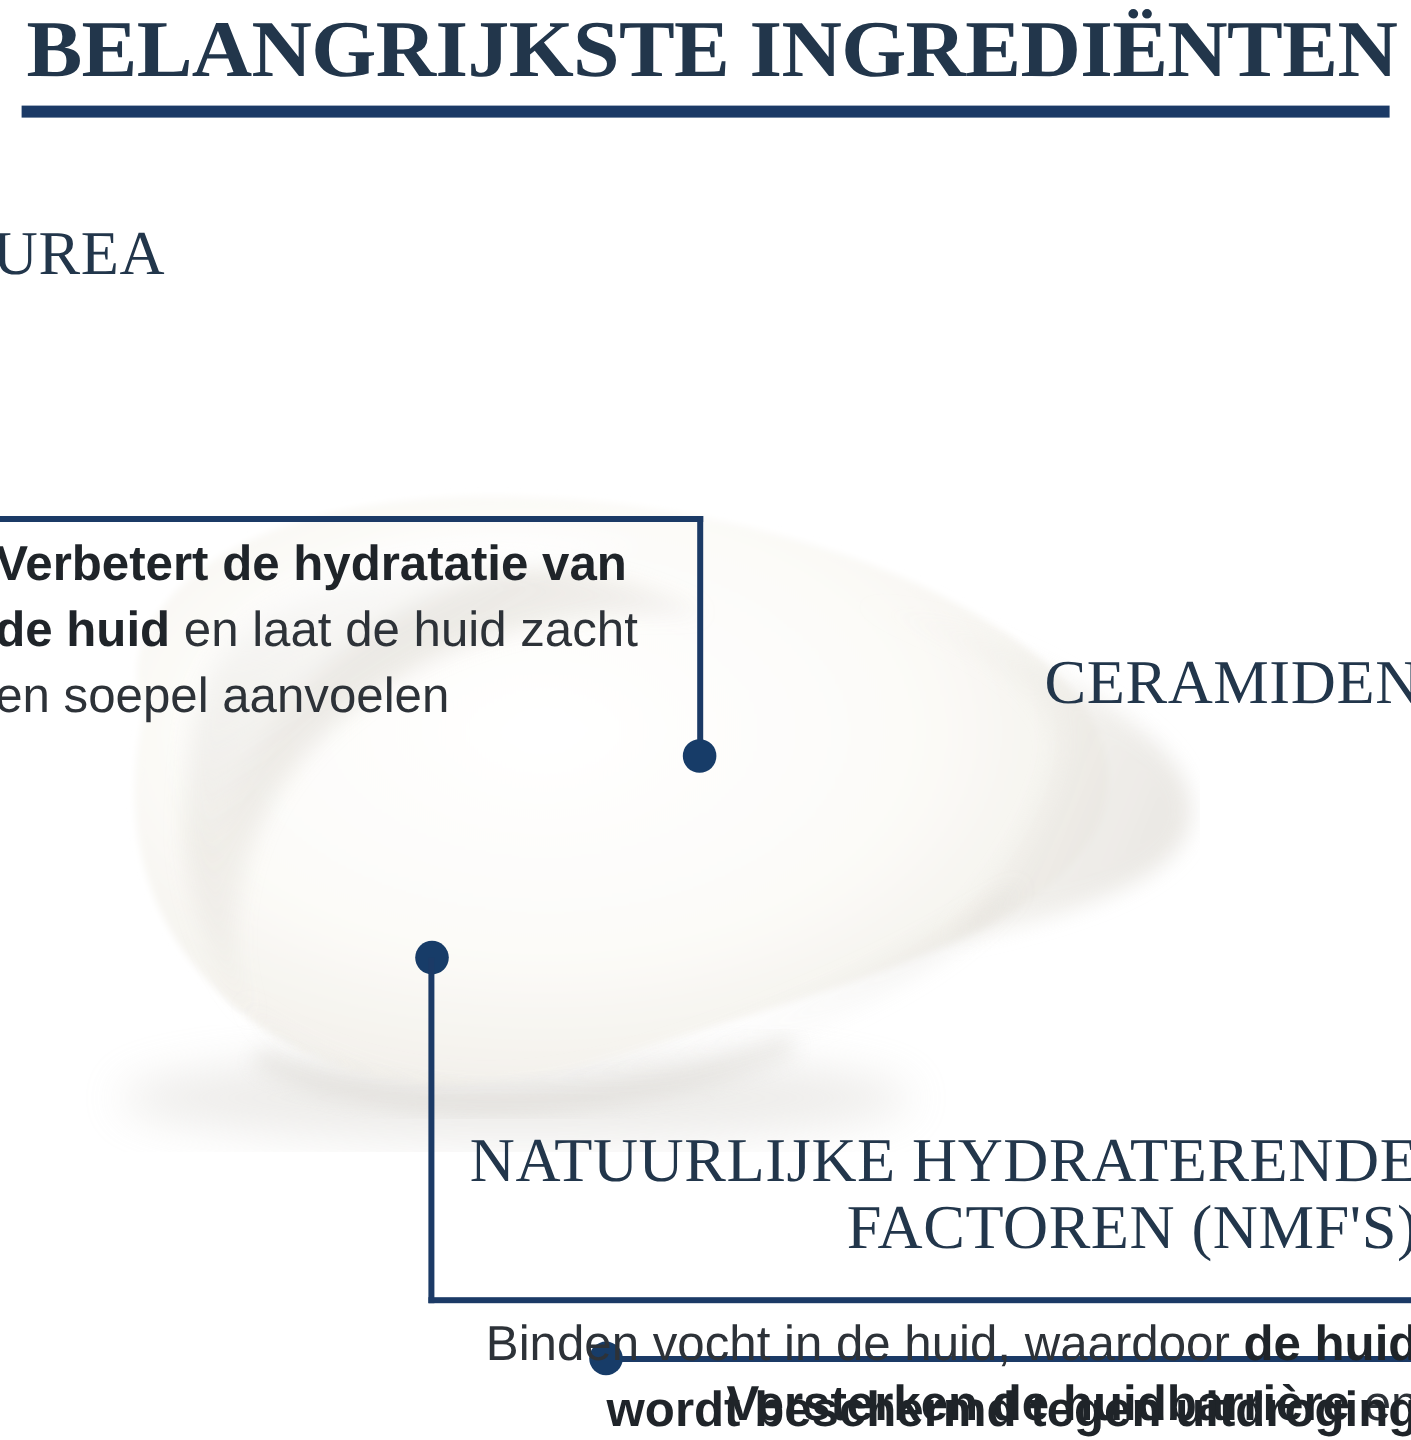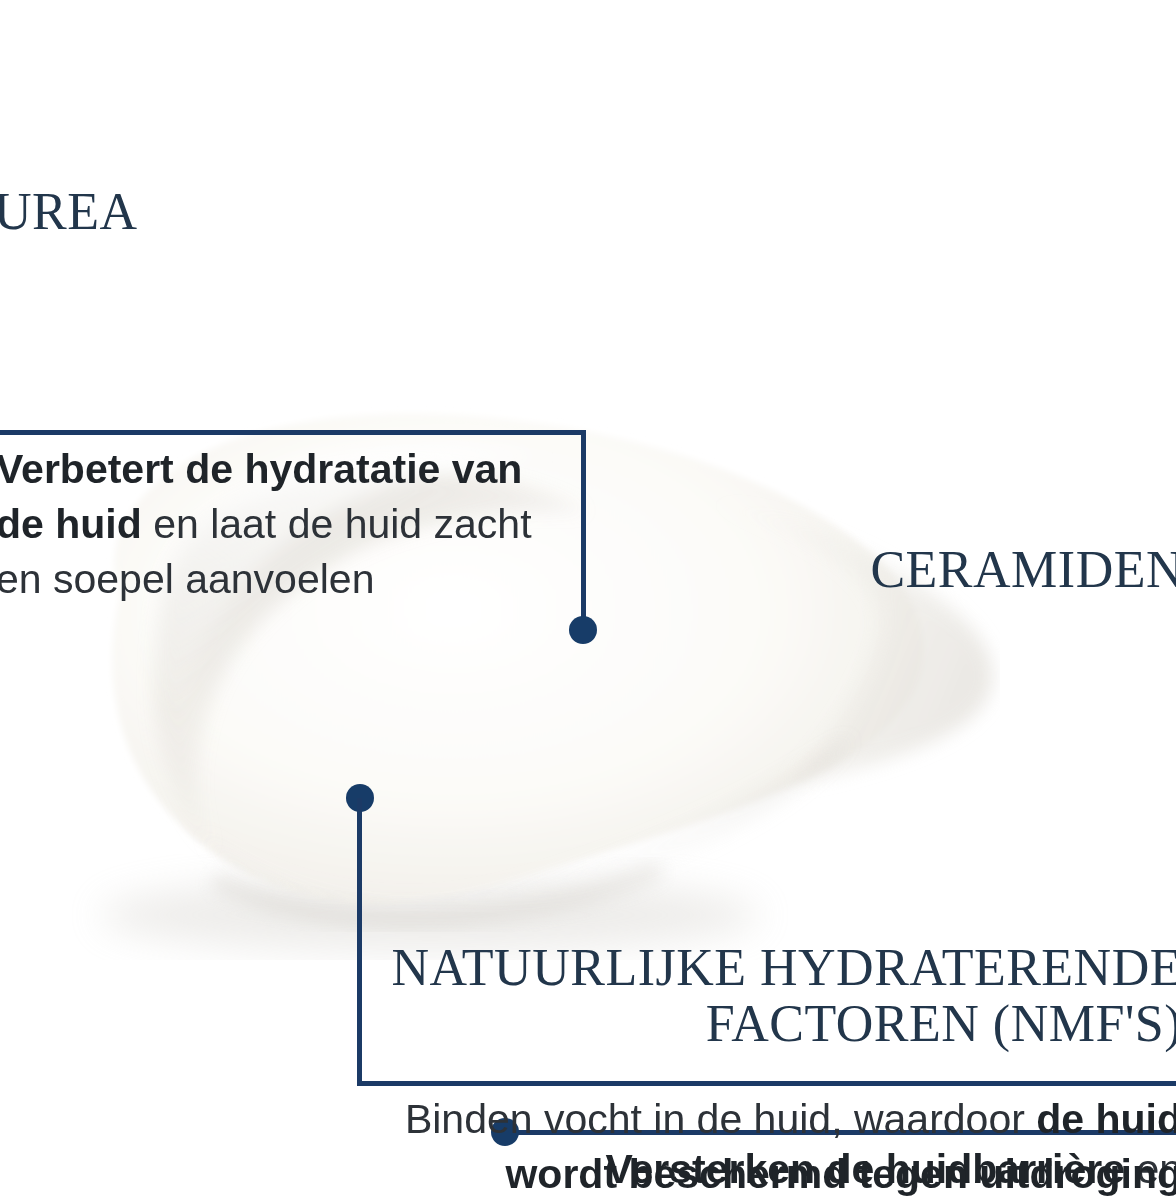--- a/index.html
+++ b/index.html
@@ -122,20 +122,24 @@
   #nmf-heading { position: absolute; right: -6px; top: 160px; text-align: right; }
   #nmf-body    { position: absolute; right: -6px; top: 312px; text-align: right; }
 
   .line { display: block; }
 </style>
 </head>
 <body>
 
 <div id="page">
 
+  <div id="title-block">
+    <div id="page-title">BELANGRIJKSTE INGREDIËNTEN</div>
+    <div id="title-rule"></div>
+  </div>
 
   <svg id="cream-blob" viewBox="0 0 1000 580">
     <defs>
       <radialGradient id="gBody" cx="42%" cy="40%" r="72%">
         <stop offset="0%" stop-color="#ffffff"></stop>
         <stop offset="52%" stop-color="#fcfbf8"></stop>
         <stop offset="80%" stop-color="#f4f2ed"></stop>
         <stop offset="100%" stop-color="#e9e6df"></stop>
       </radialGradient>
       <linearGradient id="gRidge" x1="0%" y1="0%" x2="70%" y2="100%">

